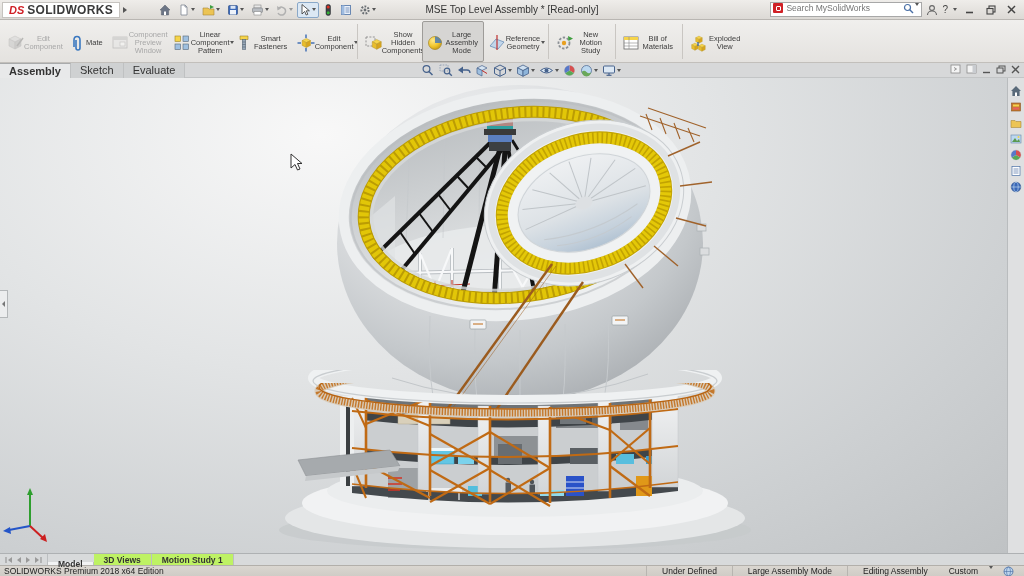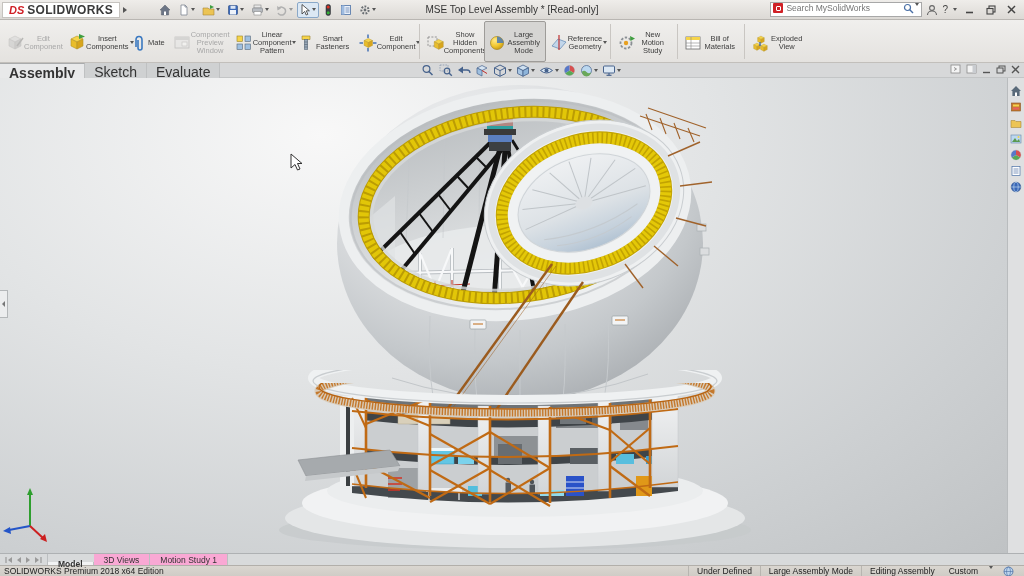--- a/index.html
+++ b/index.html
@@ -32,44 +32,44 @@
   .rbtn { display:flex; flex-direction:row; align-items:center; justify-content:flex-start; padding:2px 3px 0 3px; max-width:62px; border:1px solid transparent; border-radius:2px; }
   .rbtn .ricon { height:18px; display:flex; align-items:center; }
   .rbtn .lbl { font-size:7.5px; line-height:8px; text-align:center; color:#3c3c3c; margin-top:1px; }
   .rbtn.dis .lbl { color:#a8a8a8; }
   .rbtn.dis svg { opacity:.4; filter:grayscale(1); }
   .rbtn.pressed { background:#d6d5d3; border-color:#9e9c99; }
   .rsep { width:1px; background:#c9c6c2; margin:3px 2px; }
 
   
   .tabstrip { height:15px; background:#d7d8d9; display:flex; align-items:flex-start; border-bottom:1px solid #c3c5c6; position:relative; }
-  .ctab { font-size:14px; padding:1px 9px 2px 9px; color:#333; border-right:1px solid #bfc1c2; background:#cfd1d2; }
+  .ctab { font-size:11px; padding:1px 9px 2px 9px; color:#333; border-right:1px solid #bfc1c2; background:#cfd1d2; }
   .ctab.active { background:#e8e9ea; font-weight:bold; border-top:1px solid #a9abac; }
   .headsup { position:absolute; left:420px; top:1px; display:flex; align-items:center; gap:2px; }
   .hu-btn { display:flex; align-items:center; padding:0 1px; }
   .docwin { position:absolute; right:4px; top:1px; display:flex; align-items:center; gap:5px; }
 
   
   .main { display:flex; height:475px; }
   .viewport { position:relative; flex:1; background:radial-gradient(ellipse at 32% 12%, #f8f8f8 0%, #e2e4e5 40%, #cdd0d2 75%, #bfc2c4 100%); overflow:hidden; }
   .viewport > svg.model { position:absolute; left:0; top:0; }
   .collapse-tab { position:absolute; left:0; top:212px; width:8px; height:28px; background:#ecedee; border:1px solid #b4b7b9; border-left:none; display:flex; align-items:center; justify-content:center; }
   .tri-l { width:0; height:0; border-right:3px solid #777; border-top:3px solid transparent; border-bottom:3px solid transparent; }
 
   .taskpane { width:17px; background:#dfe0e1; border-left:1px solid #b9bcbe; display:flex; flex-direction:column; align-items:center; padding-top:6px; gap:3px; }
   .tp-btn { width:14px; height:13px; display:flex; align-items:center; justify-content:center; }
 
   
   .modeltabs { height:12px; background:#d8dadb; border-top:1px solid #aeb1b3; display:flex; align-items:stretch; font-size:8.5px; }
   .navbtns { display:flex; align-items:center; gap:3px; padding:0 5px; border-right:1px solid #bcbfc1; }
-  .mtab { padding:0 10px; display:flex; align-items:center; color:#333; border-right:1px solid #bcbfc1; background:#f9a8d4; }
+  .mtab { padding:0 10px; display:flex; align-items:center; color:#333; border-right:1px solid #bcbfc1; background:#bef264;font-weight:bold; }
   .mtab.active { background:#f2f3f4; font-weight:bold;margin-top:8px; }
   .statusbar { height:11px; background:linear-gradient(#dad6d0,#cfccc6); border-top:1px solid #b2afaa; display:flex; align-items:center; font-size:8.5px; color:#222; padding:0 4px; }
   .sb-right { margin-left:auto; display:flex; align-items:center; height:100%; }
-  .sb-item { padding:0 8px; border-left:1px solid #b8b5b0; display:flex; align-items:center; height:100%;text-align:right; }
+  .sb-item { padding:0 15px; border-left:1px solid #b8b5b0; display:flex; align-items:center; height:100%;text-align:right; }
   .sb-custom { padding:0 6px; display:flex; align-items:flex-start; gap:10px; }
 </style>
 </head>
 <body>
 
 <svg width="0" height="0" style="position:absolute">
   <defs>
     <g id="sym-cube">
       <polygon points="9,2 15,5 9,8 3,5" fill="#f6d44a" stroke="#b3932a" stroke-width=".6"></polygon>
       <polygon points="3,5 9,8 9,15 3,12" fill="#e9bd2b" stroke="#b3932a" stroke-width=".6"></polygon>
@@ -209,30 +209,20 @@
 
 <div class="ribbon">
   <div class="rbtn dis">
     <div class="ricon">
         <svg width="18" height="18">
           <use href="#sym-cube"></use>
           <line x1="11" y1="12" x2="17" y2="4" stroke="#3a78c0" stroke-width="1.6"></line>
         </svg>
       </div>
     <span class="lbl">Edit Component</span>
-  </div>
-  <div class="rbtn">
-    <div class="ricon">
-        <svg width="18" height="18">
-          <use href="#sym-cube"></use>
-          <polygon points="11,0 17,2.5 11,5" fill="#3f9e3f"></polygon>
-        </svg>
-      </div>
-    <span class="lbl">Insert Components</span>
-    <i class="caret"></i>
   </div>
   <div class="rbtn">
     <div class="ricon">
         <svg width="18" height="18">
           <path d="M6,13 v-7 a3,3.5 0 0 1 6,0 v8 a2,2 0 0 1 -4,0 v-8" fill="none" stroke="#3a78c0" stroke-width="1.6"></path>
         </svg>
       </div>
     <span class="lbl">Mate</span>
   </div>
   <div class="rbtn dis">

